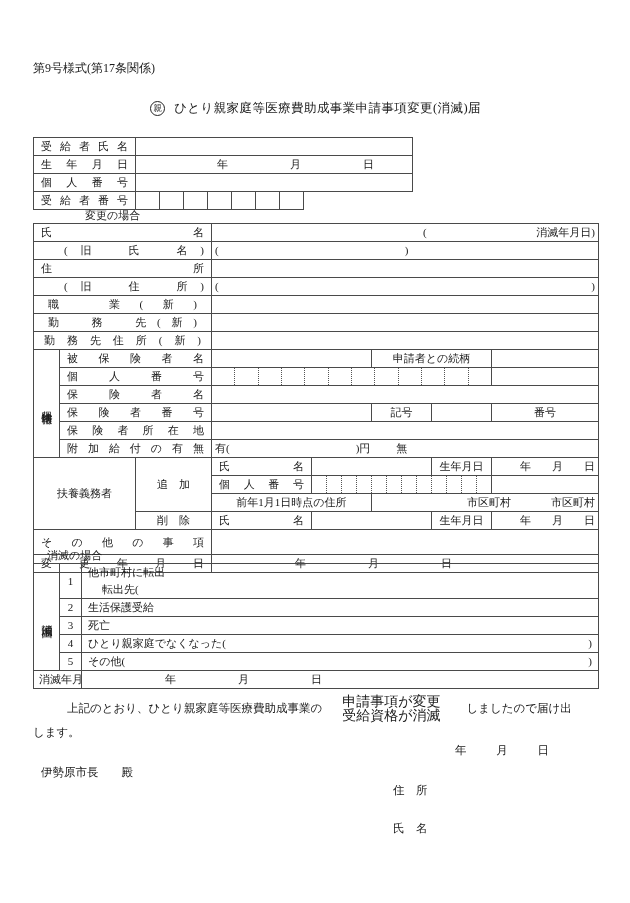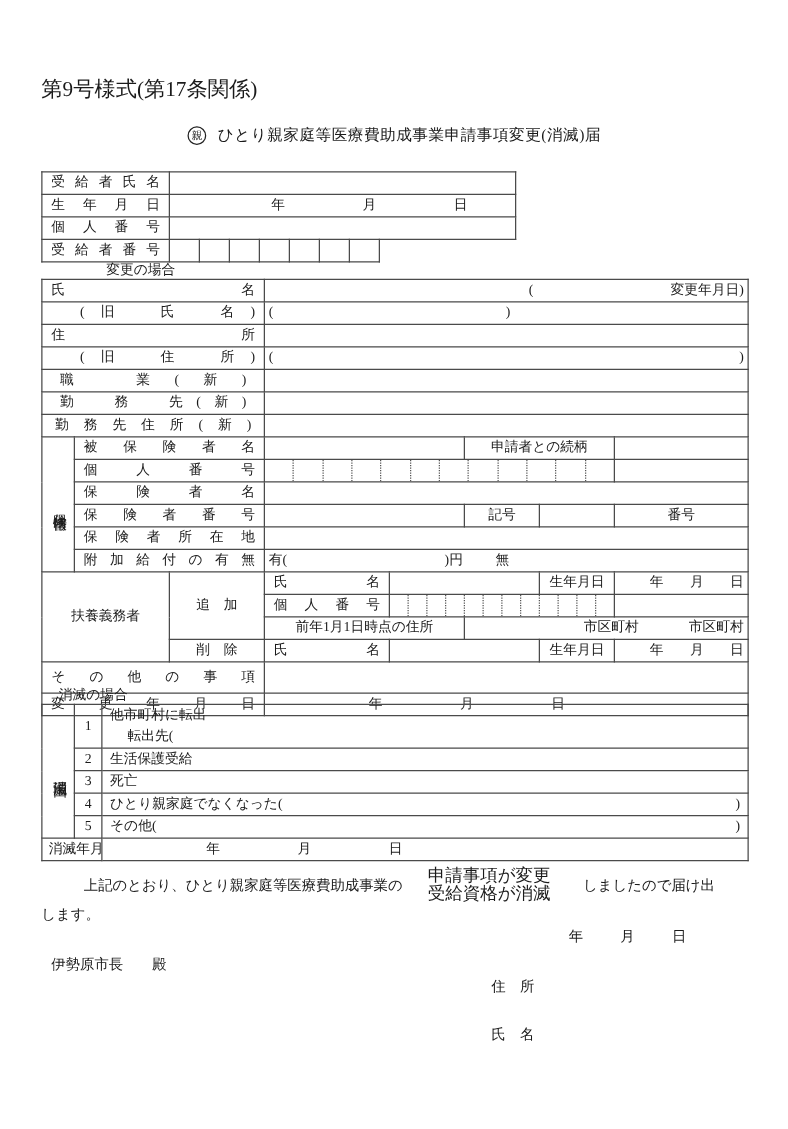--- a/index.html
+++ b/index.html
@@ -14,21 +14,21 @@
     font-family: "Liberation Serif", "DejaVu Serif", serif;
     color: #1a1a1a;
     font-size: 11px;
     overflow: hidden;
   }
 
   .page { position: absolute; inset: 0; }
 
   
   .abs { position: absolute; white-space: nowrap; }
-  .form-no { left: 33px; top: 60px; font-size: 17px; }
+  .form-no { left: 33px; top: 60px; font-size: 12px; }
 
   .title-row {
     position: absolute;
     left: 33px; top: 100px;
     width: 565px;
     display: flex;
     justify-content: center;
     align-items: center;
   }
   .title-mark {
@@ -176,21 +176,21 @@
     </colgroup>
 
     <tbody>
         <tr>
       <td colspan="3" class="lbl">氏　名</td>
       <td colspan="5">
         <div class="dateline">
           <span style="width:208px"></span>
           <span>(</span>
           <span style="flex:1"></span>
-          <span>変更年月日)</span>
+          <span>消滅年月日)</span>
         </div>
       </td>
     </tr>
 
     <tr>
       <td colspan="3" class="lbl" style="padding-left:30px;">(旧　氏　名)</td>
       <td colspan="5">
         <div class="dateline">
           <span>(</span>
           <span style="width:186px"></span>

